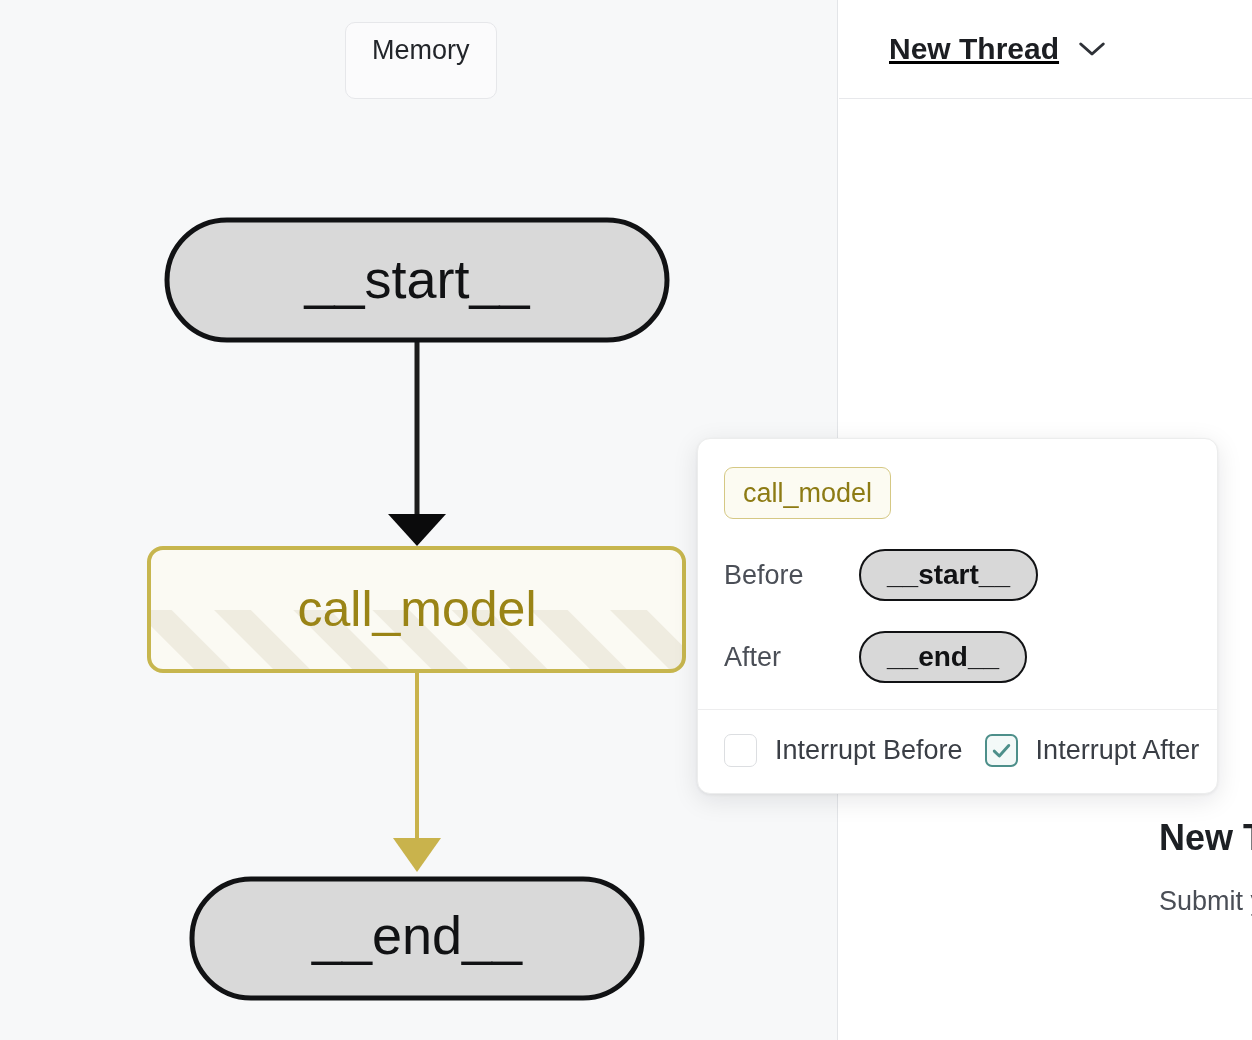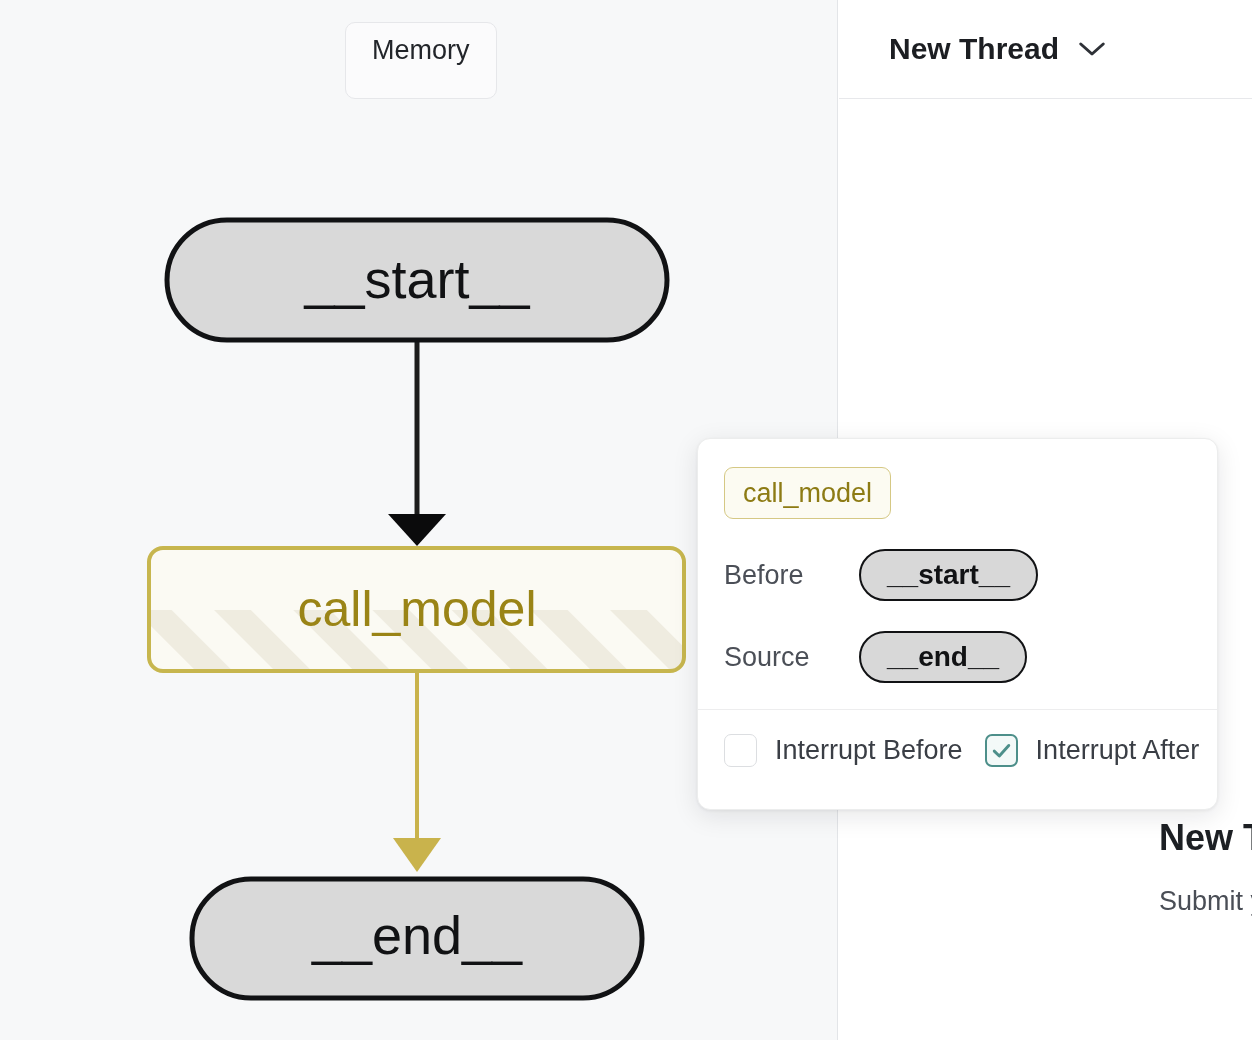--- a/index.html
+++ b/index.html
@@ -105,20 +105,21 @@
     background: #ffffff;
   }
 
   #thread-header {
     position: relative;
     height: 99px;
     border-bottom: 1px solid #e7e8eb;
     display: flex;
     align-items: center;
     padding-left: 50px;
+    text-decoration: underline;
   }
 
   #thread-select {
     display: flex;
     align-items: center;
     gap: 18px;
     cursor: pointer;
   }
 
   #thread-title {
@@ -209,21 +210,21 @@
     font-weight: bold;
     color: #111214;
     white-space: nowrap;
   }
 
   #popover-footer {
     border-top: 1px solid #ededee;
     display: flex;
     align-items: center;
     gap: 22px;
-    padding: 24px 26px 42px 26px;
+    padding: 24px 26px 26px 26px;
   }
 
   .cb-group {
     display: flex;
     align-items: center;
     gap: 18px;
     cursor: pointer;
   }
 
   .cb-box {
@@ -330,21 +331,21 @@
 
     <div id="popover-body">
       <div id="popover-chip">call_model</div>
 
       <div class="kv-row">
         <span class="kv-key">Before</span>
         <span class="kv-pill">__start__</span>
       </div>
 
       <div class="kv-row">
-        <span class="kv-key">Source</span>
+        <span class="kv-key">After</span>
         <span class="kv-pill">__end__</span>
       </div>
     </div>
 
     <div id="popover-footer">
 
       <label class="cb-group">
         <span class="cb-box"></span>
         <span class="cb-label">Interrupt Before</span>
       </label>

